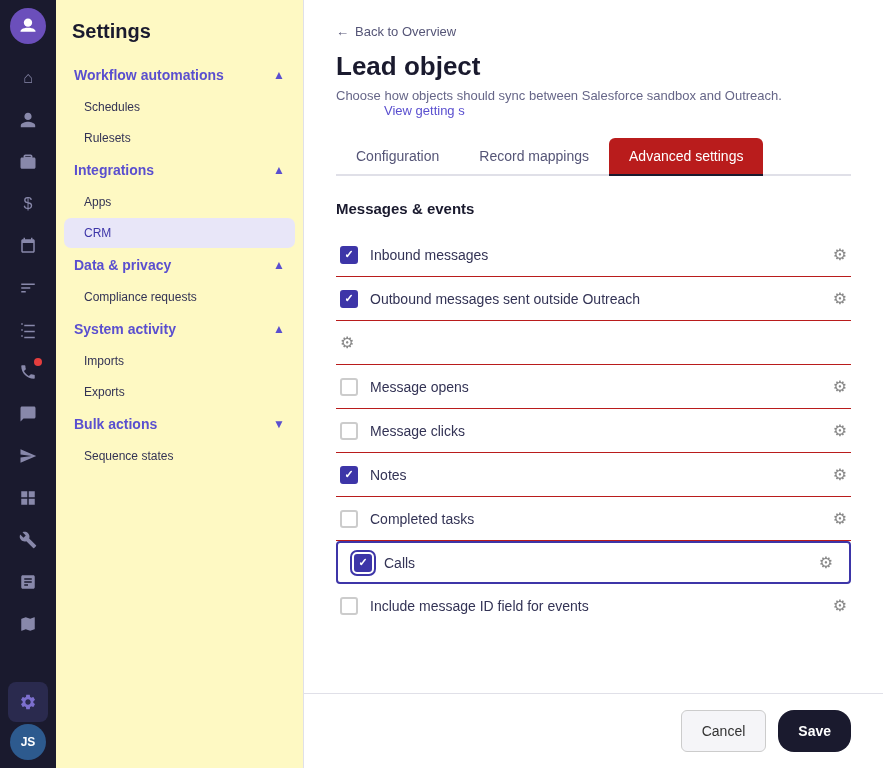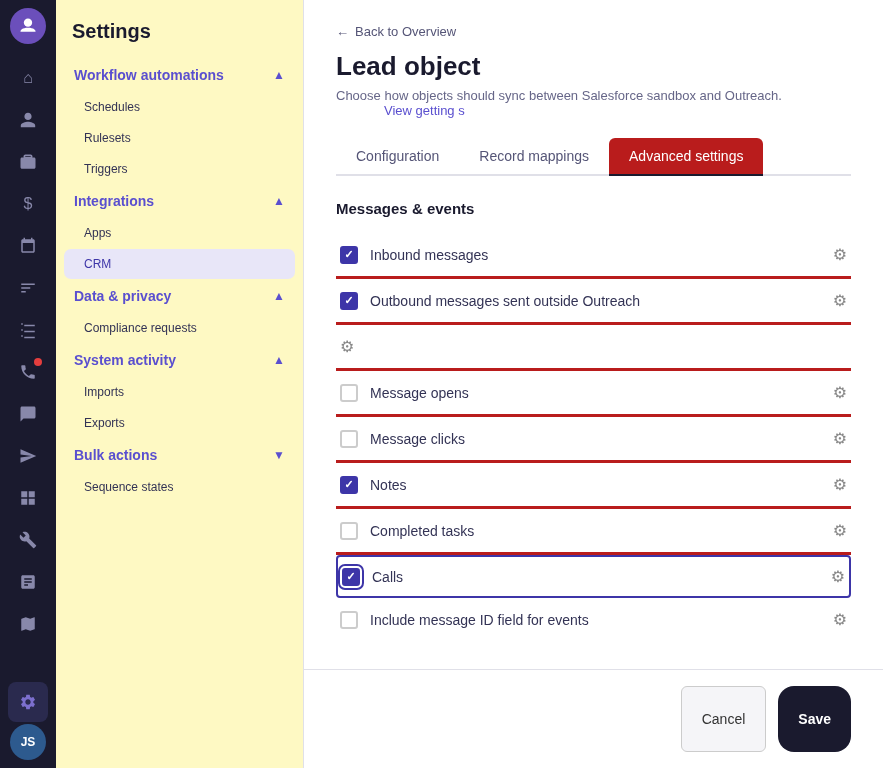--- a/index.html
+++ b/index.html
@@ -159,21 +159,21 @@
       color: #1a1a2e;
       margin-bottom: 16px;
     }
 
     
     .checkbox-row {
       display: flex;
       align-items: center;
       justify-content: space-between;
       padding: 12px 4px;
-      border-bottom: 3px solid #b91c1c;
+      border-bottom: 1px solid #b91c1c;
     }
     .checkbox-row:last-child { border-bottom: none; }
     .checkbox-left {
       display: flex; align-items: center; gap: 12px;
     }
     .checkbox-label {
       font-size: 14px;
       color: #333355;
     }
     .cb {
@@ -201,35 +201,35 @@
     .gear-icon {
       color: #888;
       font-size: 16px;
       cursor: pointer;
     }
 
     
     .calls-row {
       border: 2px solid #3d35a8;
       border-radius: 4px;
-      padding: 10px 4px;
+      padding: 10px 16px;
       background: #fff;
     }
 
     
     .footer-bar {
       padding: 16px 32px;
       border-top: 1px solid #e0e0e8;
       display: flex;
       justify-content: flex-end;
       gap: 12px;
       background: white;
     }
     .btn-cancel {
-      padding: 24px 20px;
+      padding: 12px 20px;
       border: 1px solid #ccc;
       background: #f5f5f8;
       border-radius: 6px;
       font-size: 14px;
       color: #333;
       cursor: pointer;
     }
     .btn-save {
       padding: 8px 20px;
       background: #1a1a2e;
@@ -336,21 +336,20 @@
 <div class="left-nav" style="position:relative;">
   <div class="left-nav-header">Settings</div>
 
   <div class="nav-section">
     <div class="nav-section-header">
       <span>Workflow automations</span>
       <span class="chevron-up">▲</span>
     </div>
     <div class="nav-item">Schedules</div>
     <div class="nav-item">Rulesets</div>
-    <div class="nav-item">Triggers</div>
   </div>
 
   <div class="nav-section">
     <div class="nav-section-header">
       <span>Integrations</span>
       <span class="chevron-up">▲</span>
     </div>
     <div class="nav-item">Apps</div>
     <div class="nav-item active">CRM</div>
   </div>

